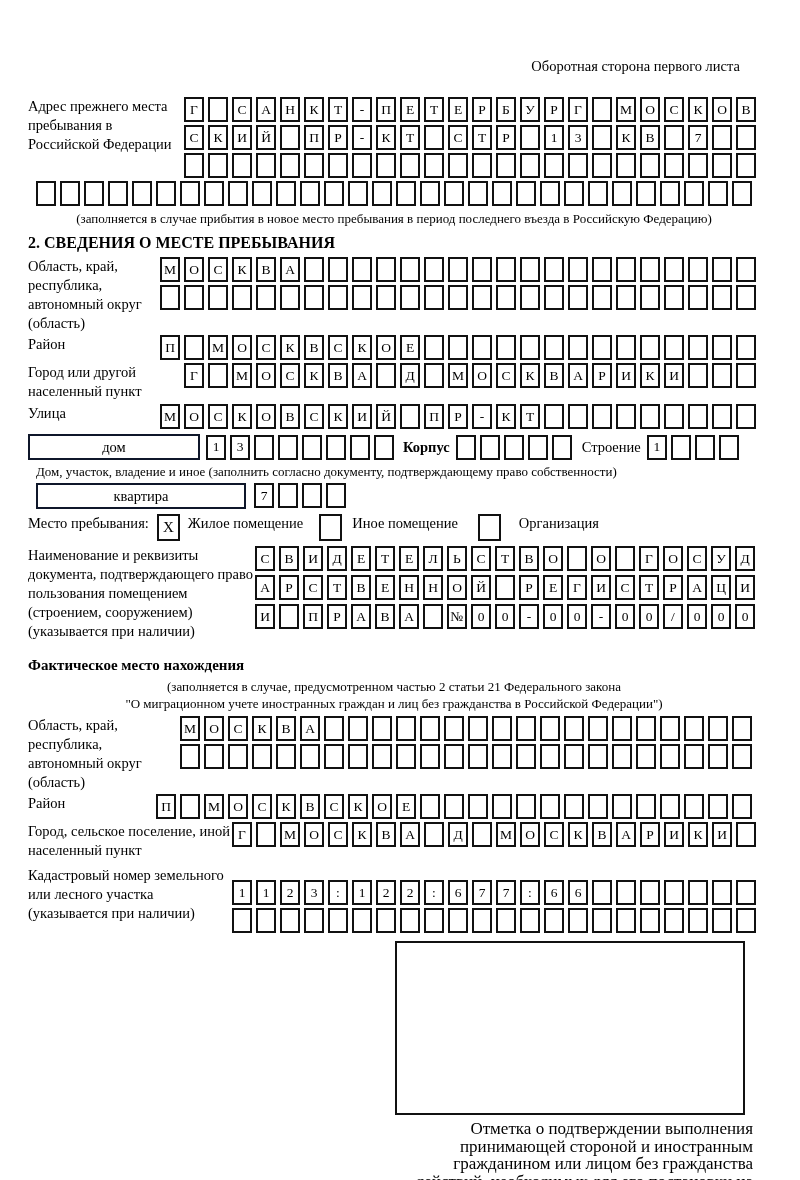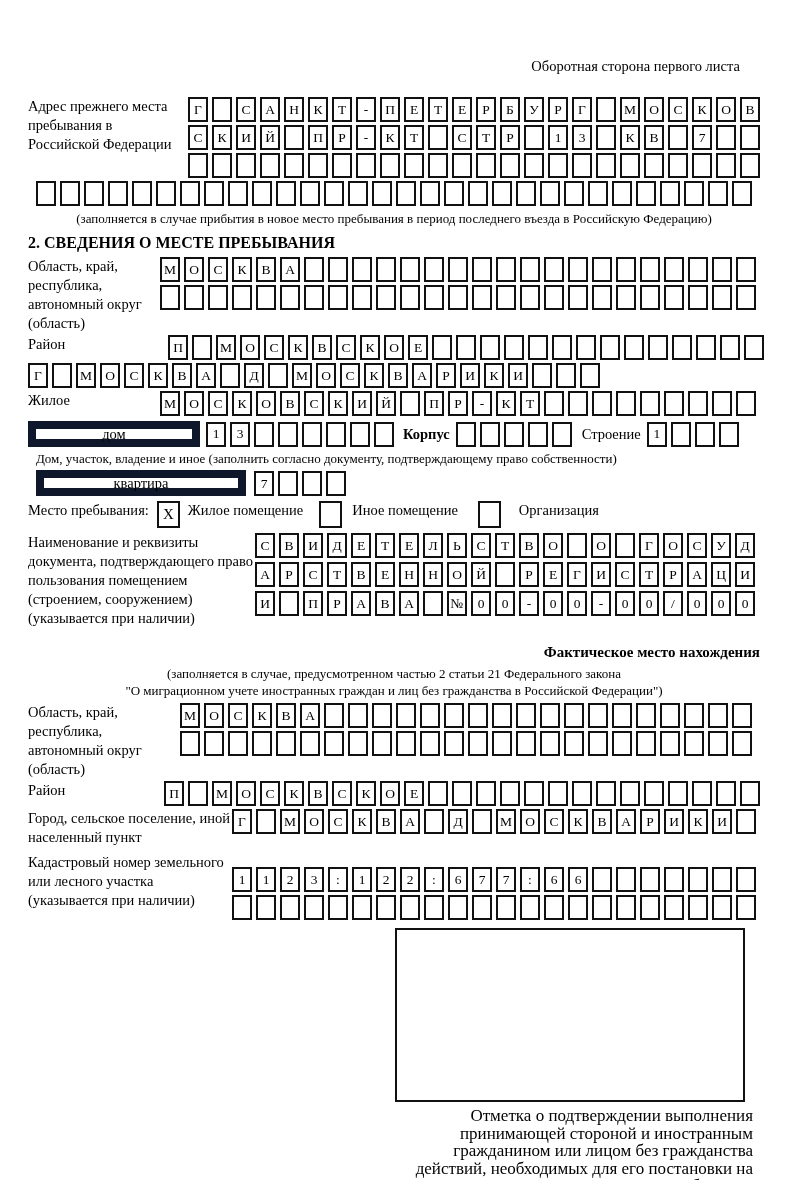--- a/index.html
+++ b/index.html
@@ -15,42 +15,42 @@
   .w204{width:204px;flex:none;}
   .w227{width:227px;flex:none;}
   .row-stack{display:flex;flex-direction:column;gap:3px;}
   .cells{display:flex;gap:4px;flex:none;}
   .cell{width:20px;height:25px;flex:none;border:2px solid #111;box-sizing:border-box;
         display:flex;align-items:center;justify-content:center;
         font-size:13.5px;background:#fff;}
   .note{font-size:13px;line-height:17px;}
   .center{text-align:center;}
   .sec-title{font-size:16px;font-weight:bold;text-align:left;margin:7px 0 5px 0;}
-  .fact-title{font-size:15px;font-weight:bold;text-align:right;margin:16px 0 4px 0;}
-  .named-box{height:26px;border:8px solid #0f172a;box-sizing:border-box;flex:none;
+  .fact-title{font-size:15px;font-weight:bold;text-align:left;margin:16px 0 4px 0;}
+  .named-box{height:26px;border:2px solid #0f172a;box-sizing:border-box;flex:none;
              display:flex;align-items:center;justify-content:center;font-size:14.5px;}
   .inline-lbl{font-size:14.5px;line-height:26px;flex:none;}
   .checkbox{width:23px;height:27px;flex:none;border:2px solid #111;box-sizing:border-box;
             display:flex;align-items:center;justify-content:center;font-size:15px;}
   .stay-line{display:flex;align-items:flex-start;margin-top:5px;}
   .confirm-box{width:350px;height:174px;border:2px solid #111;box-sizing:border-box;
                margin-left:367px;margin-top:8px;}
   .confirm-note{width:366px;margin-left:359px;margin-top:5px;text-align:right;
                 font-size:17px;line-height:17.5px;}
-  .mt2{margin-top:2px;gap:8px;} .mt3{margin-top:3px;} .mt4{margin-top:4px;}
+  .mt2{margin-top:2px;} .mt3{margin-top:3px;} .mt4{margin-top:4px;}
   .mt5{margin-top:5px;} .mt6{margin-top:6px;}
 </style>
 </head>
 <body>
 
 <div class="form">
 
   <div class="hdr-note">Оборотная сторона первого листа</div>
 
-  <div class="line" style="margin-top:22px;justify-content:space-between;">
+  <div class="line" style="margin-top:22px;">
     <div class="lbl w156">Адрес прежнего места пребывания в Российской Федерации</div>
     <div class="row-stack">
       <div class="cells">
           <span class="cell">Г</span>
           <span class="cell"></span>
           <span class="cell">С</span>
           <span class="cell">А</span>
           <span class="cell">Н</span>
           <span class="cell">К</span>
           <span class="cell">Т</span>
@@ -247,20 +247,21 @@
         <span class="cell"></span>
         <span class="cell"></span>
         <span class="cell"></span>
         <span class="cell"></span>
         <span class="cell"></span>
         <span class="cell"></span>
       </div>
   </div>
 
   <div class="line mt3">
+    <div class="lbl w156">Город или другой населенный пункт</div>
     <div class="cells">
         <span class="cell">Г</span>
         <span class="cell"></span>
         <span class="cell">М</span>
         <span class="cell">О</span>
         <span class="cell">С</span>
         <span class="cell">К</span>
         <span class="cell">В</span>
         <span class="cell">А</span>
         <span class="cell"></span>
@@ -276,21 +277,21 @@
         <span class="cell">И</span>
         <span class="cell">К</span>
         <span class="cell">И</span>
         <span class="cell"></span>
         <span class="cell"></span>
         <span class="cell"></span>
       </div>
   </div>
 
   <div class="line mt3">
-    <div class="lbl w132">Жилое</div>
+    <div class="lbl w132">Улица</div>
     <div class="cells">
         <span class="cell">М</span>
         <span class="cell">О</span>
         <span class="cell">С</span>
         <span class="cell">К</span>
         <span class="cell">О</span>
         <span class="cell">В</span>
         <span class="cell">С</span>
         <span class="cell">К</span>
         <span class="cell">И</span>
@@ -336,21 +337,21 @@
     <span class="inline-lbl" style="margin:0 6px 0 10px;">Строение</span>
     <div class="cells">
         <span class="cell">1</span>
         <span class="cell"></span>
         <span class="cell"></span>
         <span class="cell"></span>
       </div>
   </div>
   <div class="note mt3" style="margin-left:8px;">Дом, участок, владение и иное (заполнить согласно документу, подтверждающему право собственности)</div>
 
-  <div class="line mt3" style="align-items:flex-end;">
+  <div class="line mt3" style="align-items:flex-start;">
     <div class="named-box" style="width:210px;margin-left:8px;">квартира</div>
     <div class="cells" style="margin-left:8px;">
         <span class="cell">7</span>
         <span class="cell"></span>
         <span class="cell"></span>
         <span class="cell"></span>
       </div>
   </div>
 
   <div class="stay-line">

